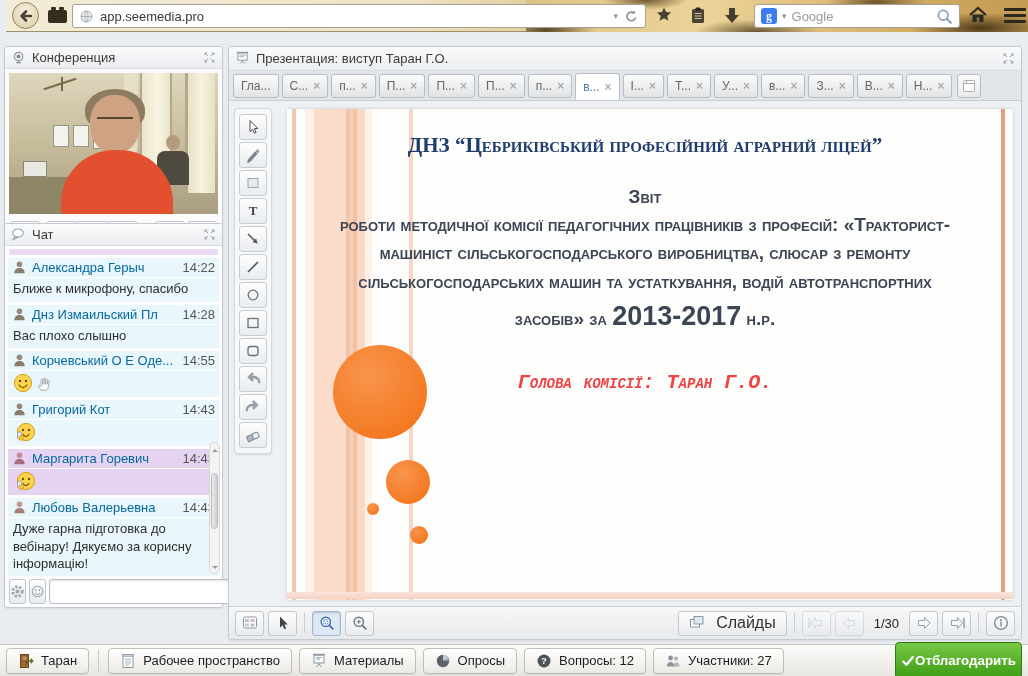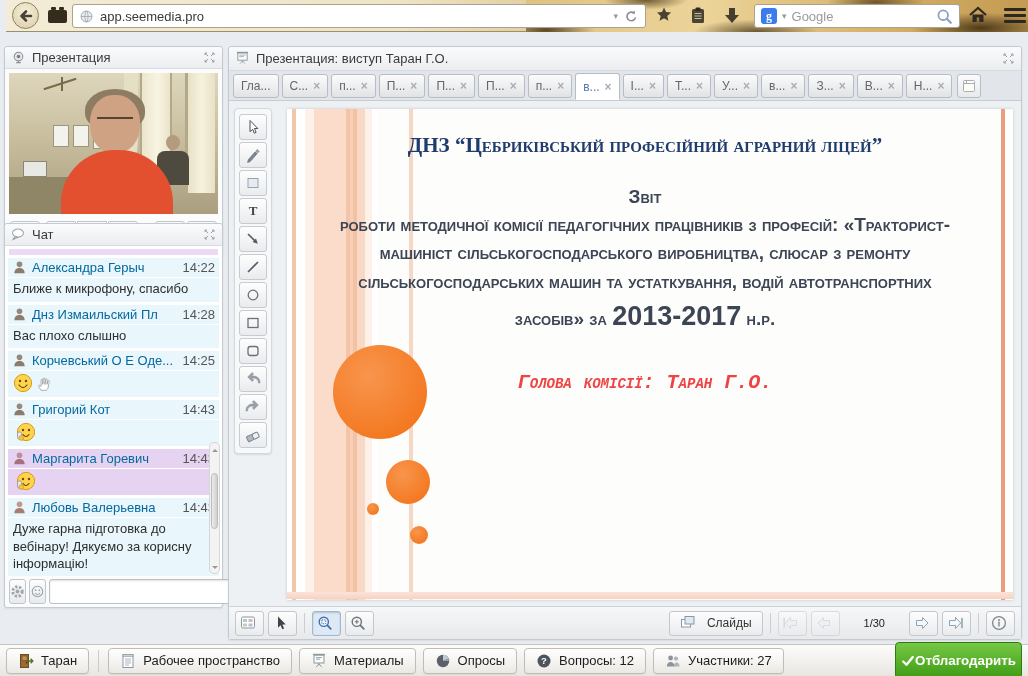--- a/index.html
+++ b/index.html
@@ -105,25 +105,25 @@
 .circ{position:absolute;border-radius:50%;background:radial-gradient(circle at 38% 32%,#f8954d,#f26f12);z-index:1}
 .slidetext{position:absolute;left:36px;right:46px;top:22px;text-align:center;z-index:2}
 .stitle{font-family:"Liberation Serif",serif;font-variant:small-caps;font-weight:bold;font-size:21px;line-height:1.38;color:#1f3c6d;padding:0 22px}
 .shead{margin-top:26px;font-variant:small-caps;font-weight:600;font-size:19px;color:#3c4554}
 .sbody{margin-top:3px;font-variant:small-caps;font-weight:600;font-size:19px;line-height:1.5;color:#3c4554}
 .syear{font-size:27px}
 .sfoot{margin-top:34px;font-family:Liberation Mono, monospace;font-style:italic;font-variant:small-caps;font-weight:600;font-size:20px;color:#ef4444}
 
 
 .pfoot{height:33px;background:linear-gradient(#f6f7f8,#e7e9eb);border-top:1px solid #cdd2d7;display:flex;align-items:center;padding:0 6px;gap:4px}
-.fbtn{height:25px;min-width:29px;padding:0 4px;border:1px solid #c2c8ce;border-radius:3px;background:linear-gradient(#fdfdfd,#e9ebed);display:flex;align-items:center;gap:11px;font-size:12px;color:#333}
+.fbtn{height:25px;min-width:29px;padding:0 4px;border:1px solid #c2c8ce;border-radius:3px;background:linear-gradient(#fdfdfd,#e9ebed);display:flex;align-items:center;justify-content:center;gap:11px;font-size:16px;color:#333}
 .fbtn.pressed{background:#dde9f5;border-color:#9db8d4;box-shadow:inset 0 1px 2px rgba(0,0,0,.18)}
 .fbtn.dis{opacity:.55}
 .fsep{width:1px;height:20px;background:#c9ced4;margin:0 3px}
-.fpage{font-size:11px;color:#222;margin:0 20px}
+.fpage{font-size:13px;color:#222;margin:0 6px}
 .mla{margin-left:auto}
 
 
 .taskbar{position:absolute;left:0;right:0;bottom:0;height:32px;background:linear-gradient(#fcfcfb,#e8e6e1);border-top:1px solid #c6c4bd;display:flex;align-items:center;padding:0 6px;gap:7px}
 .tkbtn{height:26px;padding:0 11px;border:1px solid #bfbdb6;border-radius:4px;background:linear-gradient(#ffffff,#ebe9e4);box-shadow:0 1px 1px rgba(0,0,0,.07);display:flex;align-items:center;gap:7px;font-size:13px;color:#1e1e1e;white-space:nowrap}
 .tksep{width:1px;height:22px;background:#cdcbc4;margin:0 2px}
 .thanks{margin-left:auto;height:37px;padding:0 5px;border:1px solid #2f7d10;border-radius:4px;background:linear-gradient(#76c845,#3f9c14);color:#fff;font-weight:bold;display:flex;align-items:center;gap:0}
 </style>
 </head>
 <body>
@@ -183,21 +183,21 @@
       </div>
   </div>
 
   <div class="panel conf">
     <div class="phead">
       <svg width="15" height="15" viewBox="0 0 16 16">
           <circle cx="8" cy="7" r="4.6" fill="#e8e8e8" stroke="#8a9098" stroke-width="1.1"></circle>
           <circle cx="8" cy="7" r="1.9" fill="#767d85"></circle>
           <path d="M8 11.6v1.4M5.5 13.5h5" stroke="#8a9098" stroke-width="1.2" fill="none"></path>
         </svg>
-      <span>Презентация</span>
+      <span>Конференция</span>
       <span class="sp"></span>
       <svg width="13" height="13" viewBox="0 0 16 16">
           <path d="M6.2 6.2L2.5 2.5M2.5 5V2.5H5M9.8 6.2l3.7-3.7M11 2.5h2.5V5M6.2 9.8l-3.7 3.7M2.5 11v2.5H5M9.8 9.8l3.7 3.7M13.5 11v2.5H11" stroke="#979ca2" stroke-width="1.2" fill="none"></path>
         </svg>
     </div>
     <div class="video">
       <div class="v-win1"></div>
       <div class="v-win2"></div>
       <div class="v-curtain"></div>
       <div class="v-lamp"></div>
@@ -304,21 +304,21 @@
           </div>
       </div>
 
       <div class="msg">
         <div class="mh">
             <svg class="av" viewBox="0 0 16 16">
               <circle cx="8" cy="4.6" r="3" fill="#96897c"></circle>
               <path d="M2.5 14c0-3.6 2.4-5.6 5.5-5.6s5.5 2 5.5 5.6z" fill="#8a7d6e"></path>
             </svg>
           <span class="mname">Корчевський О Е Оде...</span>
-          <span class="mtime">14:25</span>
+          <span class="mtime">14:55</span>
           </div>
         <div class="mt">
           <svg class="emoji" viewBox="0 0 20 20">
               <circle cx="10" cy="10" r="8.6" fill="#ffd44d" stroke="#d79b18"></circle>
               <circle cx="7" cy="8" r="1.2" fill="#6b4b00"></circle>
               <circle cx="13" cy="8" r="1.2" fill="#6b4b00"></circle>
               <path d="M6 12c1.2 1.8 3 2.6 4 2.6s2.8-.8 4-2.6" fill="none" stroke="#6b4b00" stroke-width="1.2" stroke-linecap="round"></path>
             </svg>
           <svg class="emoji sm" viewBox="0 0 20 20">
               <path d="M6 18c-2-2.5-3.4-5-2.6-5.8.7-.7 1.8.2 2.6 1.2V6.2C6 5.6 6.4 5 7 5s1 .5 1 1.2V11l.4-6.3c0-.7.5-1.2 1.1-1.2.6 0 1 .5 1 1.2V11l.7-5.6c.1-.6.5-1 1-1 .6.1.9.6.9 1.2L13 11l.8-3.8c.1-.6.6-1 1.1-.9.5.2.8.7.7 1.3L14.4 14c-.3 1.9-1 3-2.4 4z" fill="#fff" stroke="#8a8a8a" stroke-width=".8"></path>

